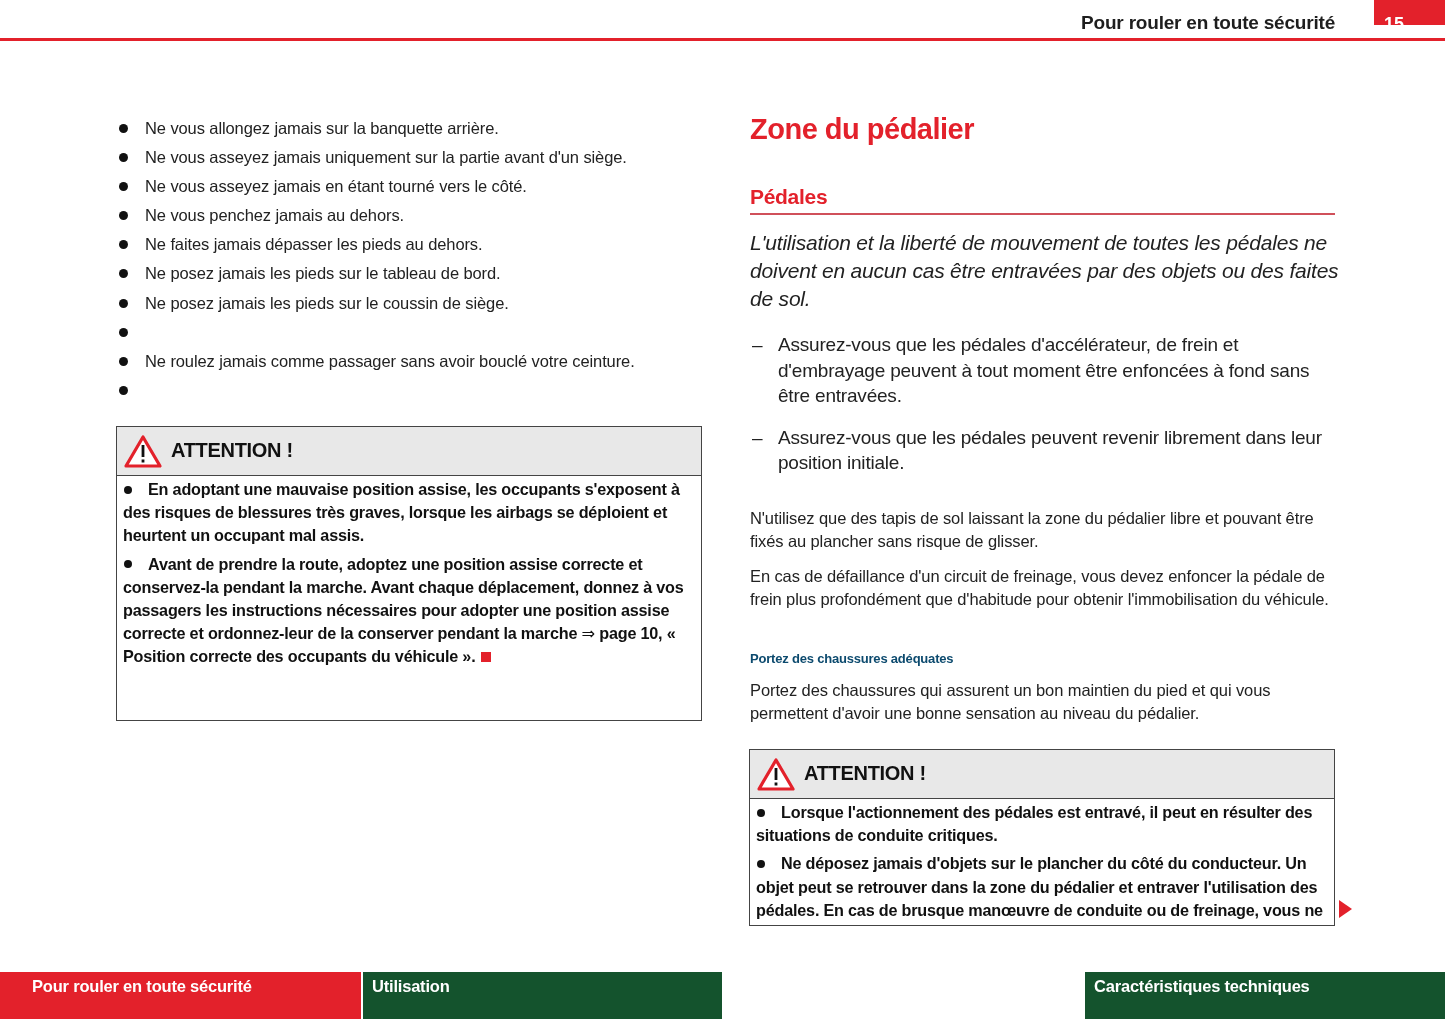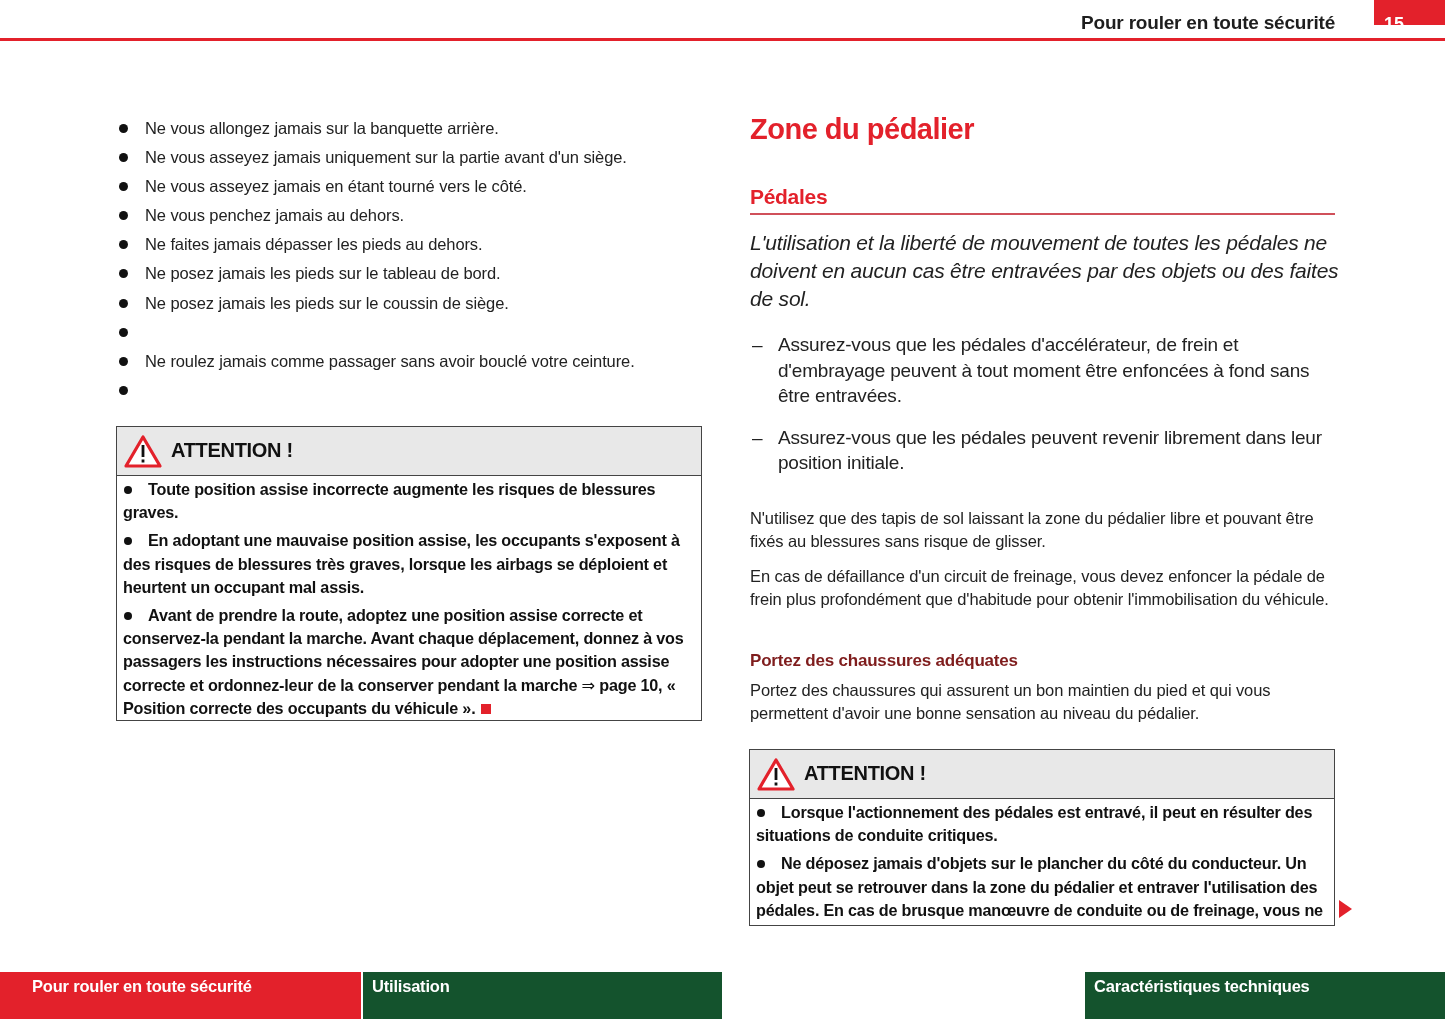--- a/index.html
+++ b/index.html
@@ -29,21 +29,21 @@
 
     
     .sec-title { position: absolute; left: 750px; top: 113px; font-size: 29px; font-weight: bold; color: #e3212b; letter-spacing: -0.5px; }
     .sub-title { position: absolute; left: 750px; top: 185px; font-size: 21px; font-weight: bold; color: #e3212b; letter-spacing: -0.3px; }
     .sub-rule { position: absolute; left: 750px; top: 213px; width: 585px; height: 2px; background: #d0505a; }
     .intro { position: absolute; left: 750px; top: 229px; width: 590px; font-size: 21px; font-style: italic; line-height: 28px; color: #222; letter-spacing: -0.2px; }
     .dash-list { position: absolute; left: 750px; top: 332px; width: 590px; list-style: none; }
     .dash-list li { position: relative; padding-left: 28px; font-size: 19px; line-height: 25.5px; color: #222; margin-bottom: 16px; letter-spacing: -0.2px; }
     .dash-list li .dash { position: absolute; left: 2px; top: 0; }
     .para { position: absolute; left: 750px; width: 590px; font-size: 16.5px; line-height: 23px; color: #222; letter-spacing: -0.1px; }
-    .para-head { position: absolute; left: 750px; font-size: 17px; font-weight: bold; color: #7f1d1d; letter-spacing: -0.2px; text-align: center; }
+    .para-head { position: absolute; left: 750px; font-size: 13px; font-weight: bold; color: #0c4a6e; letter-spacing: -0.2px; text-align: center; }
 
     .cont-arrow { position: absolute; left: 1339px; top: 900px; width: 0; height: 0; border-top: 9px solid transparent; border-bottom: 9px solid transparent; border-left: 13px solid #e3212b; }
 
     
     .footer { position: absolute; left: 0; top: 972px; width: 1445px; height: 47px; }
     .tab { position: absolute; top: 0; height: 47px; padding: 5px 0 0 32px; font-size: 16.5px; font-weight: bold; color: #fff; letter-spacing: -0.2px; }
     .tab.active { background: #e3212b; }
     .tab.inactive { background: #14532d; padding-left: 9px; }
   </style>
 </head>
@@ -71,37 +71,36 @@
 <div class="attn" style="left:116px; top:426px; width:586px; height:295px;">
   <div class="attn-head">
     <svg class="attn-icon" viewBox="0 0 40 35">
       <path d="M20 3 L37 32 L3 32 Z" fill="#fff" stroke="#e3212b" stroke-width="3.2" stroke-linejoin="round"></path>
       <rect x="18.6" y="11" width="2.8" height="12" fill="#111"></rect>
       <rect x="18.6" y="25.5" width="2.8" height="3" fill="#111"></rect>
     </svg>
     <span class="attn-title">ATTENTION !</span>
   </div>
   <div class="attn-body">
-    <p><span class="bdot"></span><span>Toute position assise incorrecte augmente les risques de blessures graves.</span></p>
     <p><span class="bdot"></span><span>En adoptant une mauvaise position assise, les occupants s'exposent à des risques de blessures très graves, lorsque les airbags se déploient et heurtent un occupant mal assis.</span></p>
     <p><span class="bdot"></span><span>Avant de prendre la route, adoptez une position assise correcte et conservez-la pendant la marche. Avant chaque déplacement, donnez à vos passagers les instructions nécessaires pour adopter une position assise correcte et ordonnez-leur de la conserver pendant la marche</span> <span style="font-weight:normal;">⇒</span> <span>page 10,</span> <span>« Position correcte des occupants du véhicule ».</span><span class="end-mark"></span></p>
   </div>
 </div>
 
 <div class="sec-title">Zone du pédalier</div>
 <div class="sub-title">Pédales</div>
 <div class="sub-rule"></div>
 <div class="intro">L'utilisation et la liberté de mouvement de toutes les pédales ne doivent en aucun cas être entravées par des objets ou des faites de sol.</div>
 
 <ul class="dash-list">
   <li><span class="dash">–</span><span>Assurez-vous que les pédales d'accélérateur, de frein et d'embrayage peuvent à tout moment être enfoncées à fond sans être entravées.</span></li>
   <li><span class="dash">–</span><span>Assurez-vous que les pédales peuvent revenir librement dans leur position initiale.</span></li>
 </ul>
 
-<div class="para" style="top:507px;">N'utilisez que des tapis de sol laissant la zone du pédalier libre et pouvant être fixés au blessures sans risque de glisser.</div>
+<div class="para" style="top:507px;">N'utilisez que des tapis de sol laissant la zone du pédalier libre et pouvant être fixés au plancher sans risque de glisser.</div>
 <div class="para" style="top:565px;">En cas de défaillance d'un circuit de freinage, vous devez enfoncer la pédale de frein plus profondément que d'habitude pour obtenir l'immobilisation du véhicule.</div>
 <div class="para-head" style="top:651px;">Portez des chaussures adéquates</div>
 <div class="para" style="top:679px;">Portez des chaussures qui assurent un bon maintien du pied et qui vous permettent d'avoir une bonne sensation au niveau du pédalier.</div>
 
 <div class="attn" style="left:749px; top:749px; width:586px; height:177px;">
   <div class="attn-head">
     <svg class="attn-icon" viewBox="0 0 40 35">
       <path d="M20 3 L37 32 L3 32 Z" fill="#fff" stroke="#e3212b" stroke-width="3.2" stroke-linejoin="round"></path>
       <rect x="18.6" y="11" width="2.8" height="12" fill="#111"></rect>
       <rect x="18.6" y="25.5" width="2.8" height="3" fill="#111"></rect>

